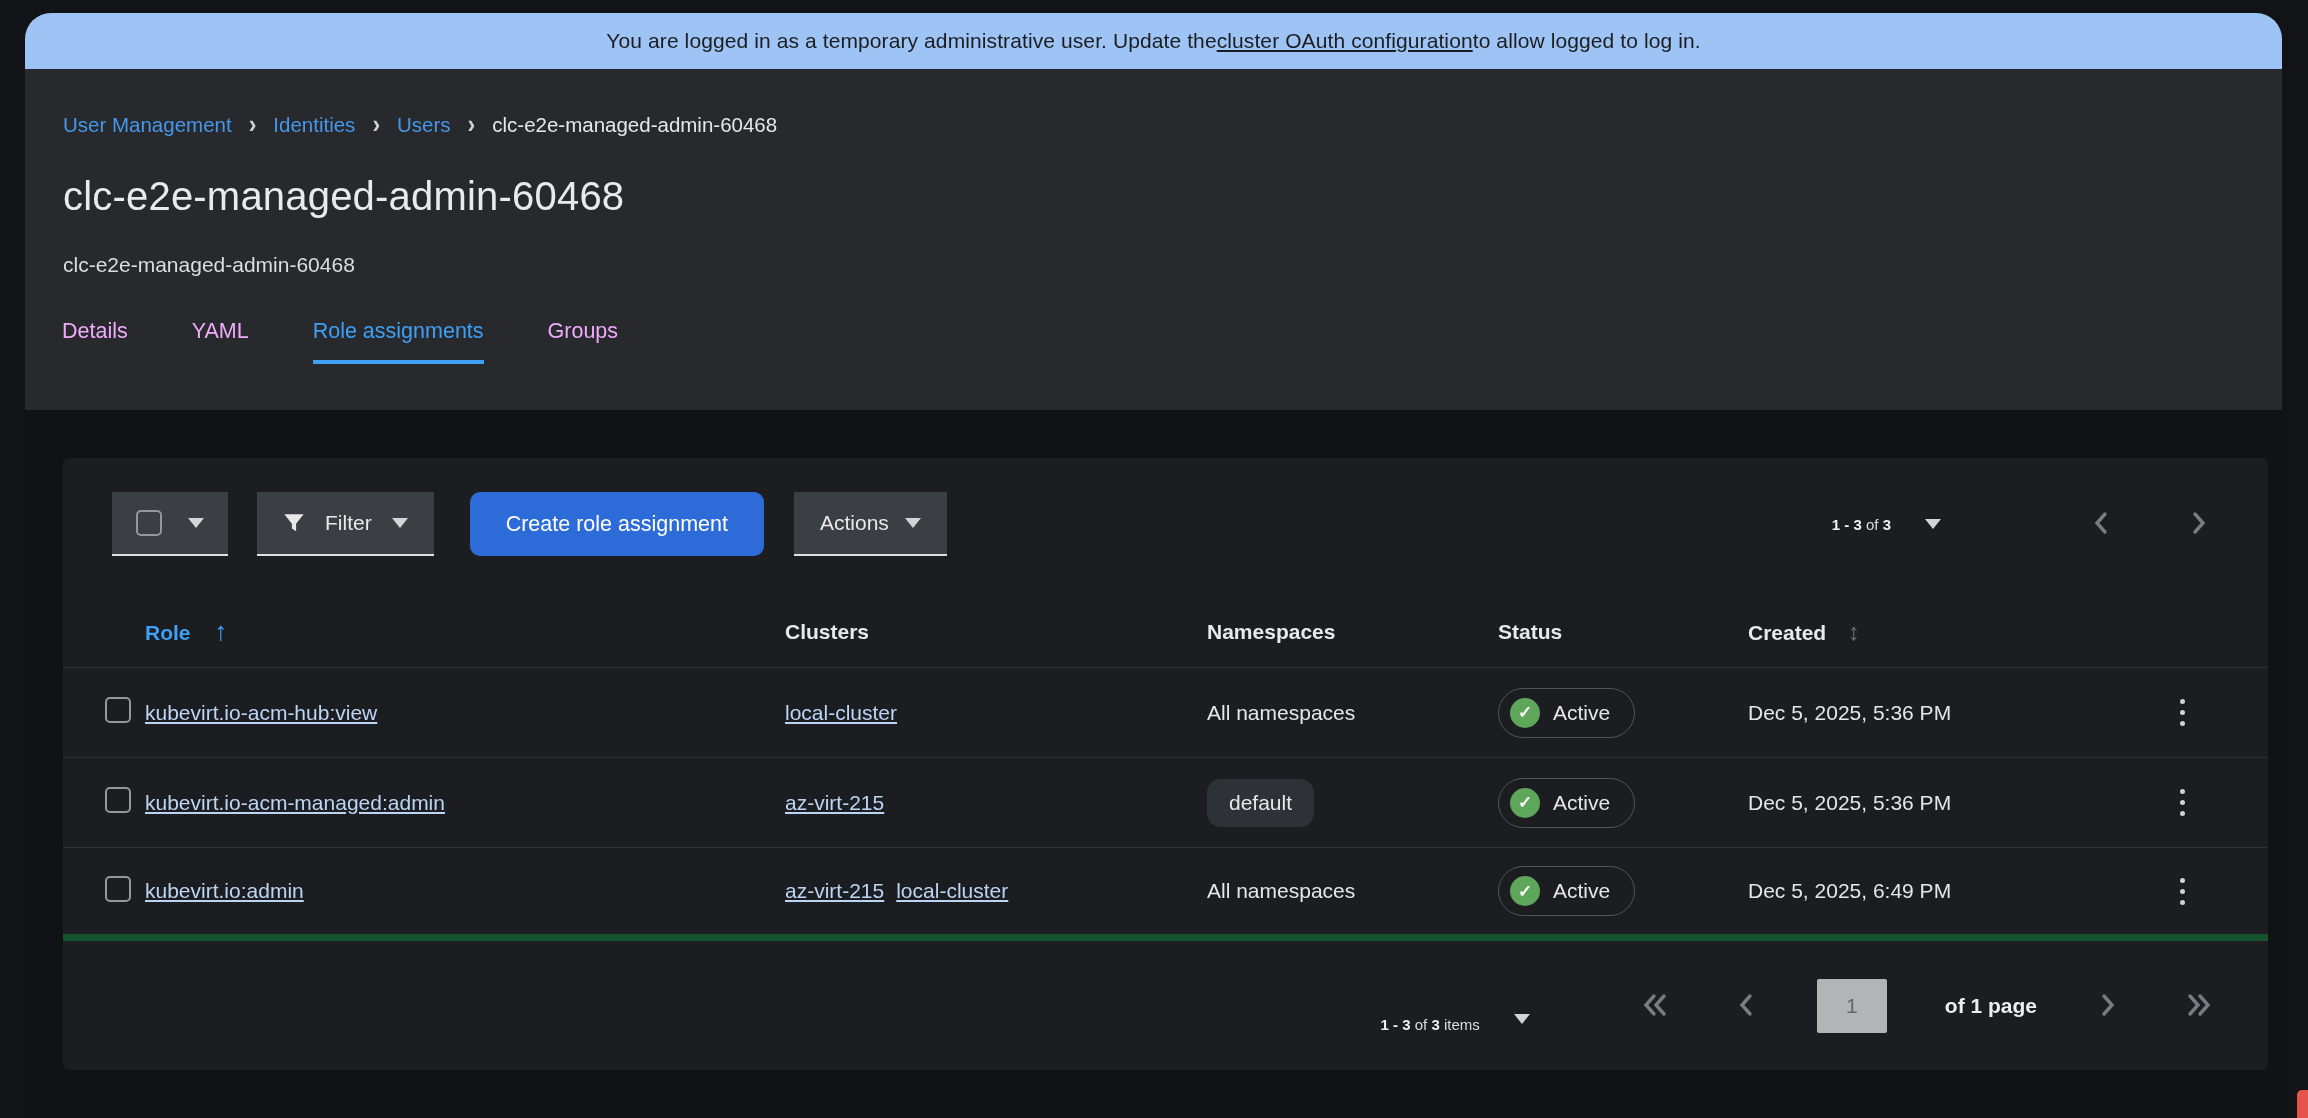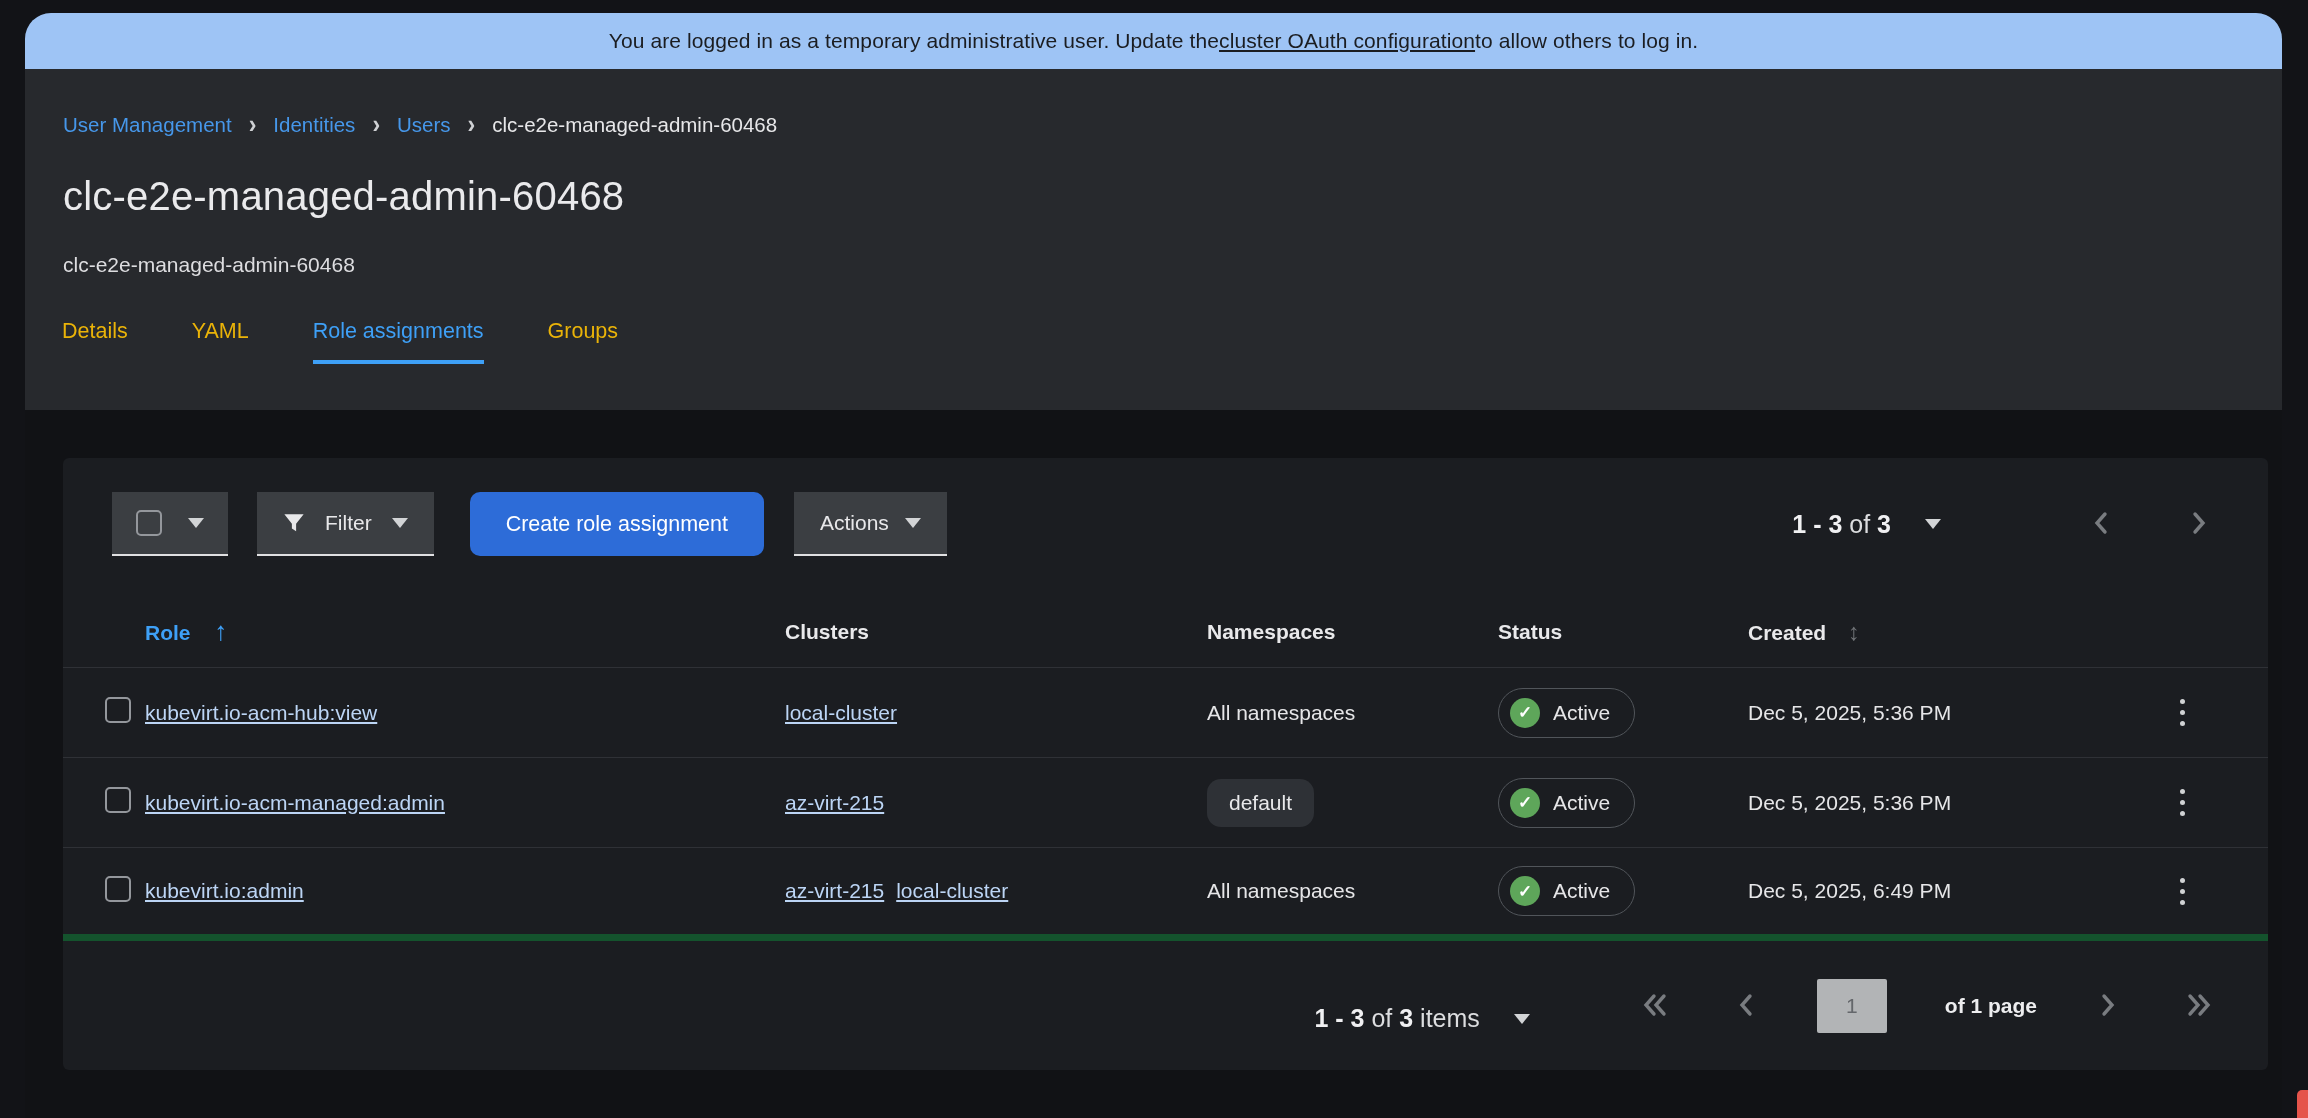--- a/index.html
+++ b/index.html
@@ -33,21 +33,21 @@
   .breadcrumb .crumb-link { color:#4697ea; text-decoration:none; cursor:pointer; }
   .breadcrumb .crumb-sep { color:#cfd1d4; font-size:23px; font-weight:700; transform:scaleY(1.15); }
   .breadcrumb .crumb-current { color:#e7e7e9; }
 
   
   .page-title { padding:36px 0 0 38px; font-size:40px; font-weight:500; color:#eaeaec; letter-spacing:.2px; }
   .page-subtitle { padding:34px 0 0 38px; font-size:21px; color:#dddde0; }
 
   
   .tabs { display:flex; gap:64px; padding:30px 0 0 37px; }
-  .tab { font-size:21.5px; color:#eab308; padding:12px 0 20px; cursor:pointer; position:relative; }
+  .tab { font-size:21.5px; color:#f0abfc; padding:12px 0 20px; cursor:pointer; position:relative; }
   .tab.active { color:#3ea0f7; }
   .tab.active::after {
     content:""; position:absolute; left:0; right:0; bottom:0; height:4px; background:#3ea0f7;
   }
 
   
   .content { position:absolute; left:0; right:0; top:397px; bottom:0; background:#111215; }
   .card { position:absolute; left:38px; right:14px; top:48px; bottom:48px; background:#1b1d21; border-radius:6px; }
 
   
@@ -66,21 +66,21 @@
     display:inline-block; cursor:pointer;
   }
   .filter-toggle { margin-left:29px; gap:20px; padding:0 26px; }
   .primary-btn {
     margin-left:36px; height:64px; padding:0 36px; background:#2d6cd8; border:none; border-radius:10px;
     color:#ffffff; font-size:21.5px; font-family:inherit; cursor:pointer;
   }
   .actions-toggle { margin-left:30px; gap:16px; padding:0 26px; }
 
   .top-pagination { margin-left:auto; display:flex; align-items:center; }
-  .pg-text { font-size:25px; color:#dcdddf; }
+  .pg-text { font-size:15px; color:#dcdddf; }
   .pg-text b { color:#f0f0f2; font-weight:700; }
   .pg-caret-btn { background:none; border:none; margin-left:28px; cursor:pointer; padding:6px; }
   .chev-btn { background:none; border:none; cursor:pointer; color:#797c80; padding:6px; }
   .top-pagination .nav-group { display:flex; gap:72px; margin-left:140px; }
 
   
   table { width:100%; border-collapse:collapse; margin-top:44px; font-size:21px; }
   th { text-align:left; font-weight:700; color:#e9e9eb; padding:16px 0 20px; }
   td { padding:0; height:90px; color:#e6e6e8; }
   tbody tr { border-top:1px solid #2f3136; }
@@ -132,21 +132,21 @@
   }
 </style>
 </head>
 <body>
 
 <div class="page-container">
 
   <div class="banner">
     <span>You are logged in as a temporary administrative user. Update the </span>
     <a>cluster OAuth configuration</a>
-    <span> to allow others to log in.</span>
+    <span> to allow logged to log in.</span>
   </div>
 
   <nav class="breadcrumb">
     <a class="crumb-link">User Management</a>
     <span class="crumb-sep">›</span>
     <a class="crumb-link">Identities</a>
     <span class="crumb-sep">›</span>
     <a class="crumb-link">Users</a>
     <span class="crumb-sep">›</span>
     <span class="crumb-current">clc-e2e-managed-admin-60468</span>

